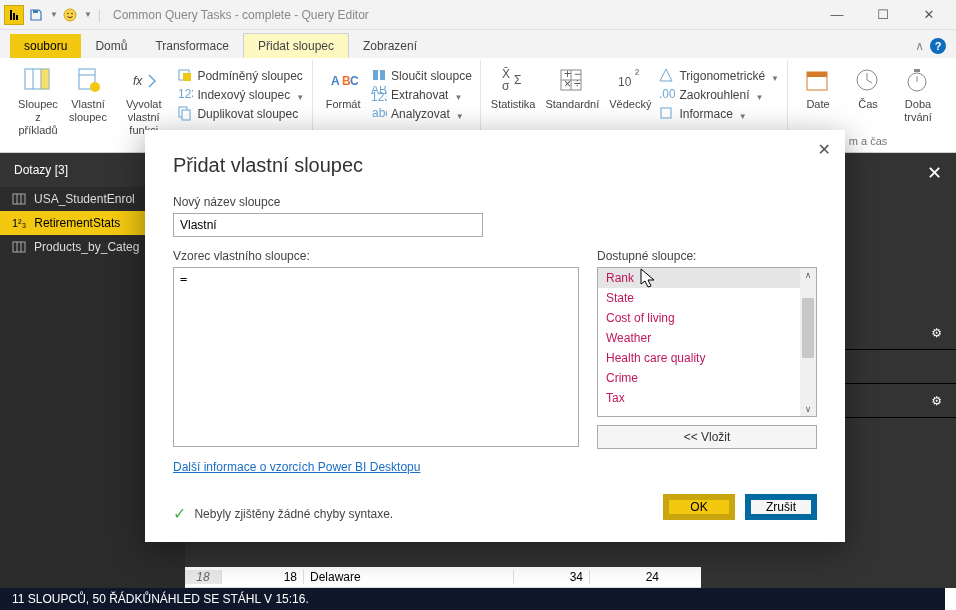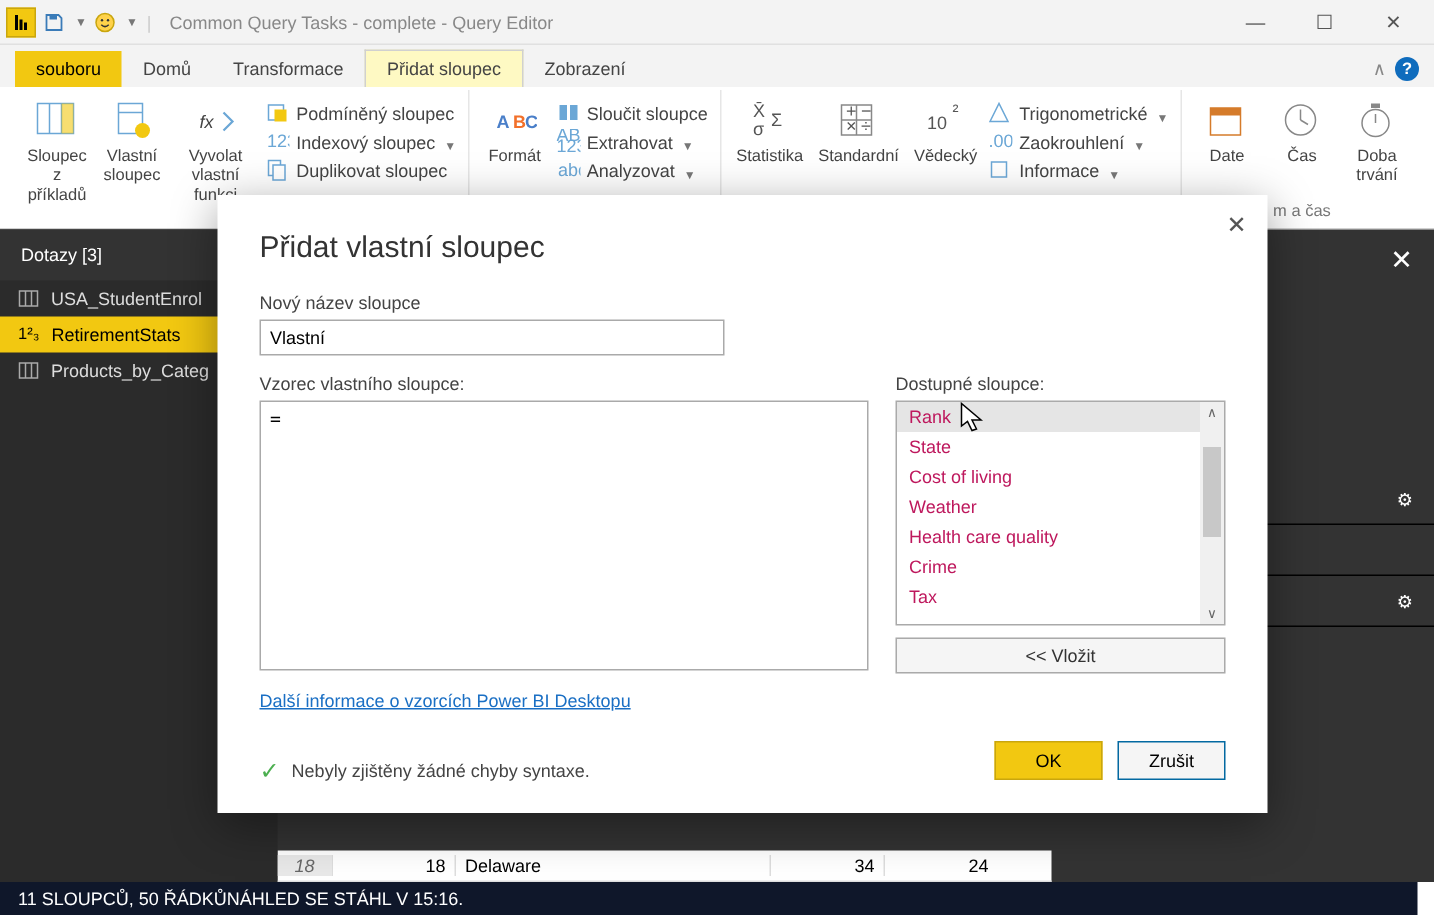--- a/index.html
+++ b/index.html
@@ -52,21 +52,21 @@
 .li{padding:3px 8px;font-size:12px;color:#be185d}
 .li.sel{background:#e5e5e5}
 .scrollbar{position:absolute;right:0;top:0;bottom:0;width:16px;background:#f0f0f0;display:flex;flex-direction:column;align-items:center;justify-content:space-between}
 .scrollbar .track{flex:1;width:100%;position:relative}
 .scrollbar .thumb{position:absolute;left:2px;right:2px;top:18px;height:60px;background:#c8c8c8}
 .insbtn{height:24px;border:1px solid #aaa;background:#f5f5f5;font-size:12px;color:#333;cursor:pointer}
 .link{color:#1a6fc4;font-size:12px;margin-top:10px;display:inline-block;text-decoration:underline}
 .validation{display:flex;align-items:center;gap:8px;margin-top:30px;font-size:12px;color:#444}
 .checkmark{color:#4caf50;font-size:16px}
 .dlgbtns{position:absolute;bottom:22px;right:28px;display:flex;gap:10px}
-.dlgbtn{min-width:72px;height:26px;border:1px solid #0369a1;background:#f5f5f5;font-size:12px;cursor:pointer}
+.dlgbtn{min-width:72px;height:26px;border:6px solid #0369a1;background:#f5f5f5;font-size:12px;cursor:pointer}
 .dlgbtn.primary{background:#f2c811;border-color:#c9a60e}
 .cursor{position:absolute;pointer-events:none;z-index:200}
 .dd{font-size:8px;color:#777;margin-left:2px}
 .helpQ{width:16px;height:16px;border-radius:50%;background:#0f6cbd;color:#fff;display:flex;align-items:center;justify-content:center;font-size:11px;font-weight:bold}
 .propclose{color:#fff;font-size:18px;position:absolute;right:14px;top:162px;cursor:pointer;z-index:50}
 .settingsrows{position:absolute;right:0;top:316px;width:255px}
 .srow{height:34px;border-bottom:1px solid #000;display:flex;justify-content:flex-end;align-items:center;padding-right:14px;color:#fff}
 </style>
 </head>
 <body>

